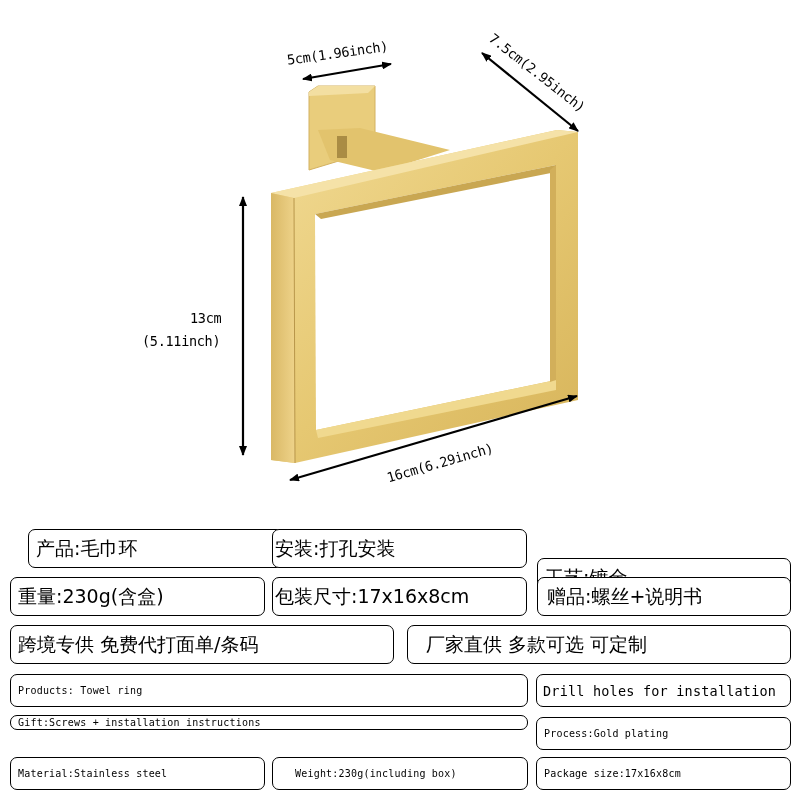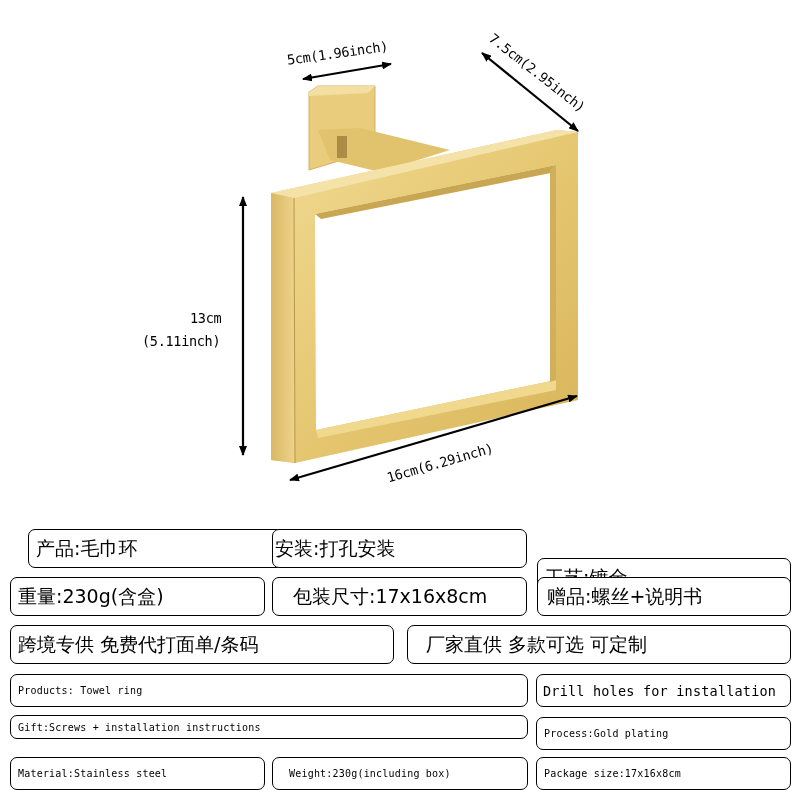--- a/index.html
+++ b/index.html
@@ -68,27 +68,27 @@
   <div class="dim-label" style="left:190px; top:310px;">13cm</div>
   <div class="dim-label" style="left:142px; top:333px;">(5.11inch)</div>
   <div class="dim-label" style="left:385px; top:470px; transform: rotate(-16deg);">16cm(6.29inch)</div>
 </div>
 
 <div class="box cn" style="left:28px; top:529px; width:255px; height:39px;">产品:毛巾环</div>
 <div class="box cn" style="left:272px; top:529px; width:255px; height:39px; padding-left:2px;text-align:right;">安装:打孔安装</div>
 <div class="box cn" style="left:537px; top:558px; width:254px; height:39px;">工艺:镀金</div>
 
 <div class="box cn" style="left:10px; top:577px; width:255px; height:39px;">重量:230g(含盒)</div>
-<div class="box cn" style="left:272px; top:577px; width:255px; height:39px; padding-left:20px;">包装尺寸:17x16x8cm</div>
+<div class="box cn" style="left:272px; top:577px; width:255px; height:39px; padding-left:2px;">包装尺寸:17x16x8cm</div>
 <div class="box cn" style="left:537px; top:577px; width:254px; height:39px; padding-left:9px;">赠品:螺丝+说明书</div>
 
 <div class="box cn" style="left:10px; top:625px; width:384px; height:39px;">跨境专供 免费代打面单/条码</div>
 <div class="box cn" style="left:407px; top:625px; width:384px; height:39px; padding-left:18px;">厂家直供 多款可选 可定制</div>
 
 <div class="box en" style="left:10px; top:674px; width:518px; height:33px;">Products: Towel ring</div>
 <div class="box en" style="left:536px; top:674px; width:255px; height:33px; padding-left:6px; font-size:13.5px;">Drill holes for installation</div>
 
-<div class="box en" style="left:10px; top:715px; width:518px; height:24px;">Gift:Screws + installation instructions</div>
+<div class="box en" style="left:10px; top:715px; width:518px; height:15px;">Gift:Screws + installation instructions</div>
 <div class="box en" style="left:536px; top:717px; width:255px; height:33px;">Process:Gold plating</div>
 
 <div class="box en" style="left:10px; top:757px; width:255px; height:33px;">Material:Stainless steel</div>
-<div class="box en" style="left:272px; top:757px; width:256px; height:33px; padding-left:16px;">Weight:230g(including box)</div>
+<div class="box en" style="left:272px; top:757px; width:256px; height:33px; padding-left:22px;">Weight:230g(including box)</div>
 <div class="box en" style="left:536px; top:757px; width:255px; height:33px;">Package size:17x16x8cm</div>
 
 </body></html>

